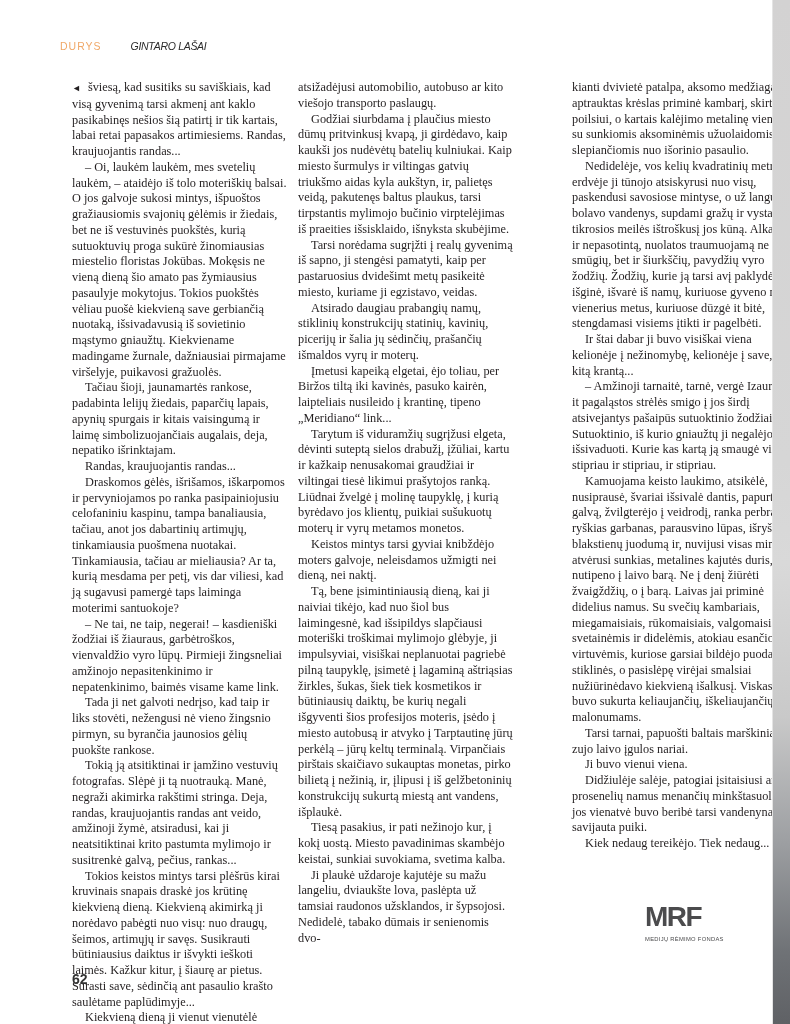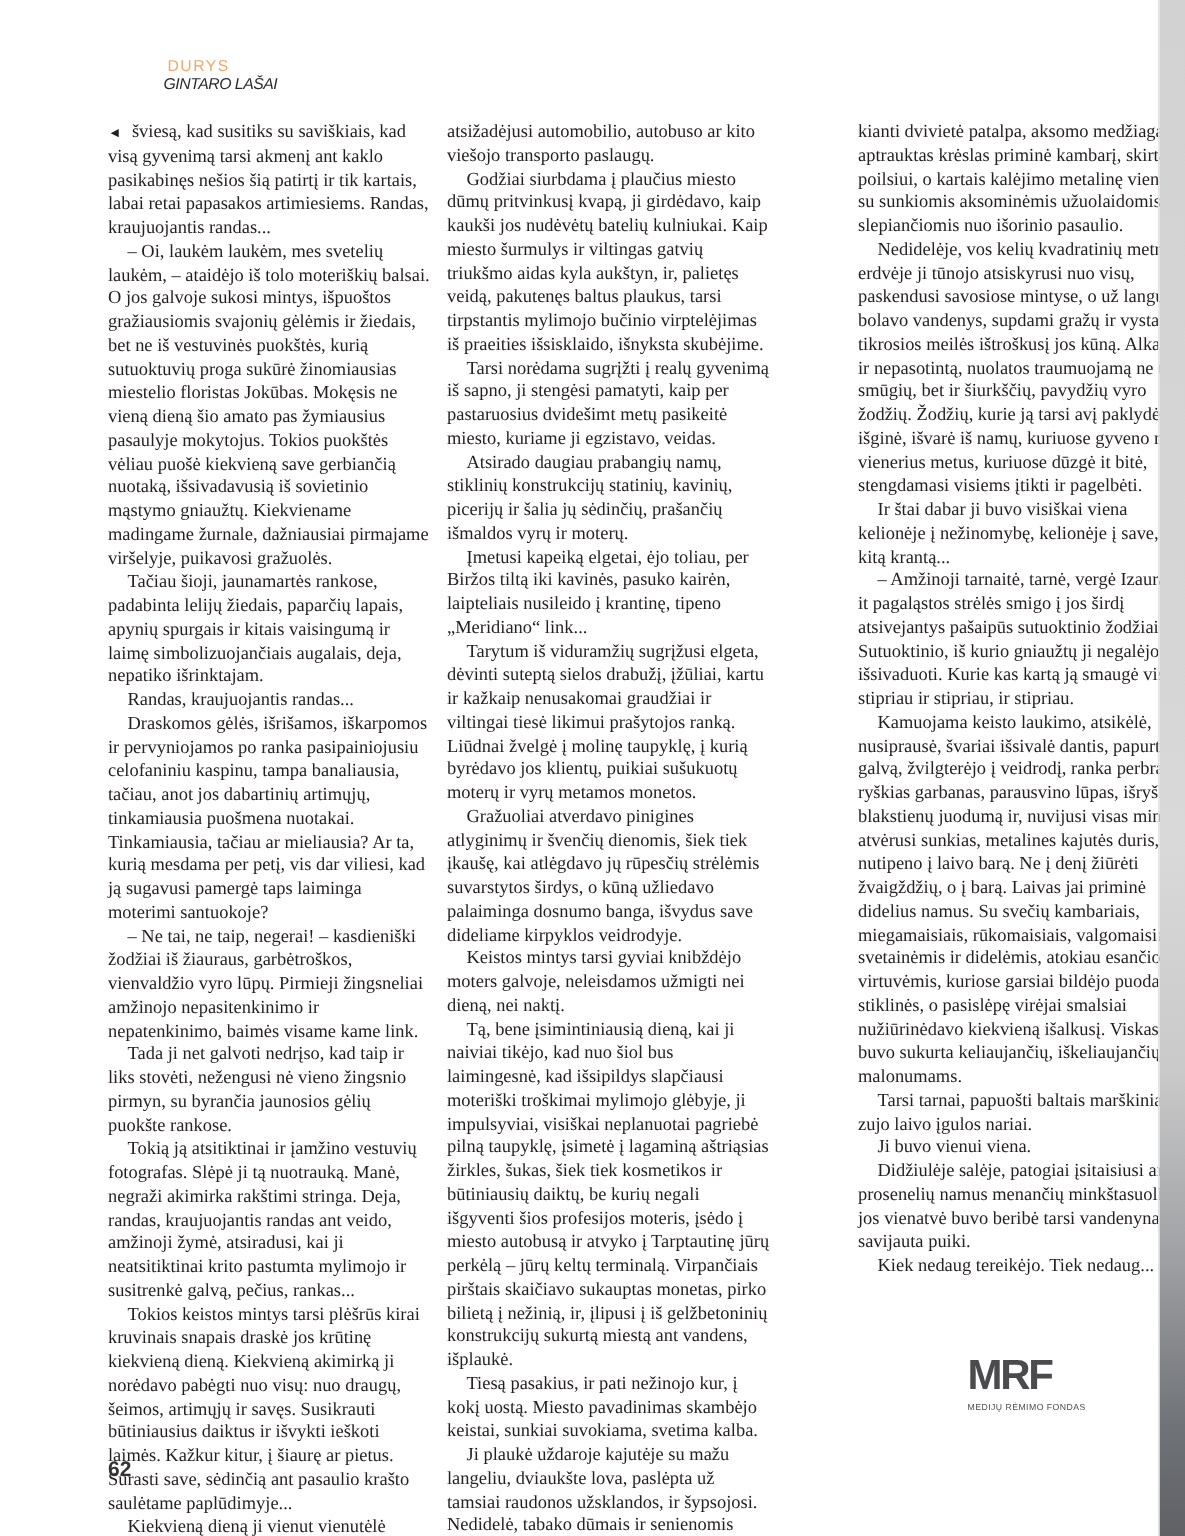--- a/index.html
+++ b/index.html
@@ -3,24 +3,24 @@
 <meta charset="utf-8">
 <style>
   html, body { margin: 0; padding: 0; }
   body {
     width: 790px; height: 1024px; position: relative; overflow: hidden;
     background: #ffffff;
     font-family: "Liberation Serif", "DejaVu Serif", serif;
     color: #231f20;
   }
   .header {
-    position: absolute; top: 38px; left: 80px; height: 16px;
+    position: absolute; top: 38px; left: 60px; height: 16px;
     display: flex; align-items: center;
     font-family: "Liberation Sans", "DejaVu Sans", sans-serif;
-    font-size: 10.5px; letter-spacing: 0.2px; flex-direction: column;
+    font-size: 10.5px; letter-spacing: 0.2px;
   }
   .section { color: #f0a868; font-weight: normal; letter-spacing: 1px; }
   .author { color: #2b2b2b; margin-left: 29px; letter-spacing: -0.3px; font-style: italic; }
 
   .col {
     position: absolute; top: 80px;
     font-size: 12.3px; line-height: 15.75px;
     text-align: left;
   }
   .col p { margin: 0; }
@@ -75,21 +75,20 @@
   <p class="ind">Kiekvieną dieną ji vienut vienutėlė klajodavo miesto gatvėmis ir skersgatviais,</p>
 </div>
 
 <div class="col c2">
   <p>atsižadėjusi automobilio, autobuso ar kito viešojo transporto paslaugų.</p>
   <p class="ind">Godžiai siurbdama į plaučius miesto dūmų pritvinkusį kvapą, ji girdėdavo, kaip kaukši jos nudėvėtų batelių kulniukai. Kaip miesto šurmulys ir viltingas gatvių triukšmo aidas kyla aukštyn, ir, palietęs veidą, pakutenęs baltus plaukus, tarsi tirpstantis mylimojo bučinio virptelėjimas iš praeities išsisklaido, išnyksta skubėjime.</p>
   <p class="ind">Tarsi norėdama sugrįžti į realų gyvenimą iš sapno, ji stengėsi pamatyti, kaip per pastaruosius dvidešimt metų pasikeitė miesto, kuriame ji egzistavo, veidas.</p>
   <p class="ind">Atsirado daugiau prabangių namų, stiklinių konstrukcijų statinių, kavinių, picerijų ir šalia jų sėdinčių, prašančių išmaldos vyrų ir moterų.</p>
   <p class="ind">Įmetusi kapeiką elgetai, ėjo toliau, per Biržos tiltą iki kavinės, pasuko kairėn, laipteliais nusileido į krantinę, tipeno „Meridiano“ link...</p>
   <p class="ind">Tarytum iš viduramžių sugrįžusi elgeta, dėvinti suteptą sielos drabužį, įžūliai, kartu ir kažkaip nenusakomai graudžiai ir viltingai tiesė likimui prašytojos ranką. Liūdnai žvelgė į molinę taupyklę, į kurią byrėdavo jos klientų, puikiai sušukuotų moterų ir vyrų metamos monetos.</p>
-  <p class="ind">Gražuoliai atverdavo pinigines atlyginimų ir švenčių dienomis, šiek tiek įkaušę, kai atlėgdavo jų rūpesčių strėlėmis suvarstytos širdys, o kūną užliedavo palaiminga dosnumo banga, išvydus save dideliame kirpyklos veidrodyje.</p>
   <p class="ind">Keistos mintys tarsi gyviai knibždėjo moters galvoje, neleisdamos užmigti nei dieną, nei naktį.</p>
   <p class="ind">Tą, bene įsimintiniausią dieną, kai ji naiviai tikėjo, kad nuo šiol bus laimingesnė, kad išsipildys slapčiausi moteriški troškimai mylimojo glėbyje, ji impulsyviai, visiškai neplanuotai pagriebė pilną taupyklę, įsimetė į lagaminą aštriąsias žirkles, šukas, šiek tiek kosmetikos ir būtiniausių daiktų, be kurių negali išgyventi šios profesijos moteris, įsėdo į miesto autobusą ir atvyko į Tarptautinę jūrų perkėlą – jūrų keltų terminalą. Virpančiais pirštais skaičiavo sukauptas monetas, pirko bilietą į nežinią, ir, įlipusi į iš gelžbetoninių konstrukcijų sukurtą miestą ant vandens, išplaukė.</p>
   <p class="ind">Tiesą pasakius, ir pati nežinojo kur, į kokį uostą. Miesto pavadinimas skambėjo keistai, sunkiai suvokiama, svetima kalba.</p>
   <p class="ind">Ji plaukė uždaroje kajutėje su mažu langeliu, dviaukšte lova, paslėpta už tamsiai raudonos užsklandos, ir šypsojosi. Nedidelė, tabako dūmais ir senienomis dvo-</p>
 </div>
 
 <div class="col c3">
   <p>kianti dvivietė patalpa, aksomo medžiaga aptrauktas krėslas priminė kambarį, skirtą poilsiui, o kartais kalėjimo metalinę vienutę su sunkiomis aksominėmis užuolaidomis, slepiančiomis nuo išorinio pasaulio.</p>
   <p class="ind">Nedidelėje, vos kelių kvadratinių metrų erdvėje ji tūnojo atsiskyrusi nuo visų, paskendusi savosiose mintyse, o už langų bolavo vandenys, supdami gražų ir vystantį, tikrosios meilės ištroškusį jos kūną. Alkaną ir nepasotintą, nuolatos traumuojamą ne tik smūgių, bet ir šiurkščių, pavydžių vyro žodžių. Žodžių, kurie ją tarsi avį paklydėlę išginė, išvarė iš namų, kuriuose gyveno ne vienerius metus, kuriuose dūzgė it bitė, stengdamasi visiems įtikti ir pagelbėti.</p>
   <p class="ind">Ir štai dabar ji buvo visiškai viena kelionėje į nežinomybę, kelionėje į save, į kitą krantą...</p>

